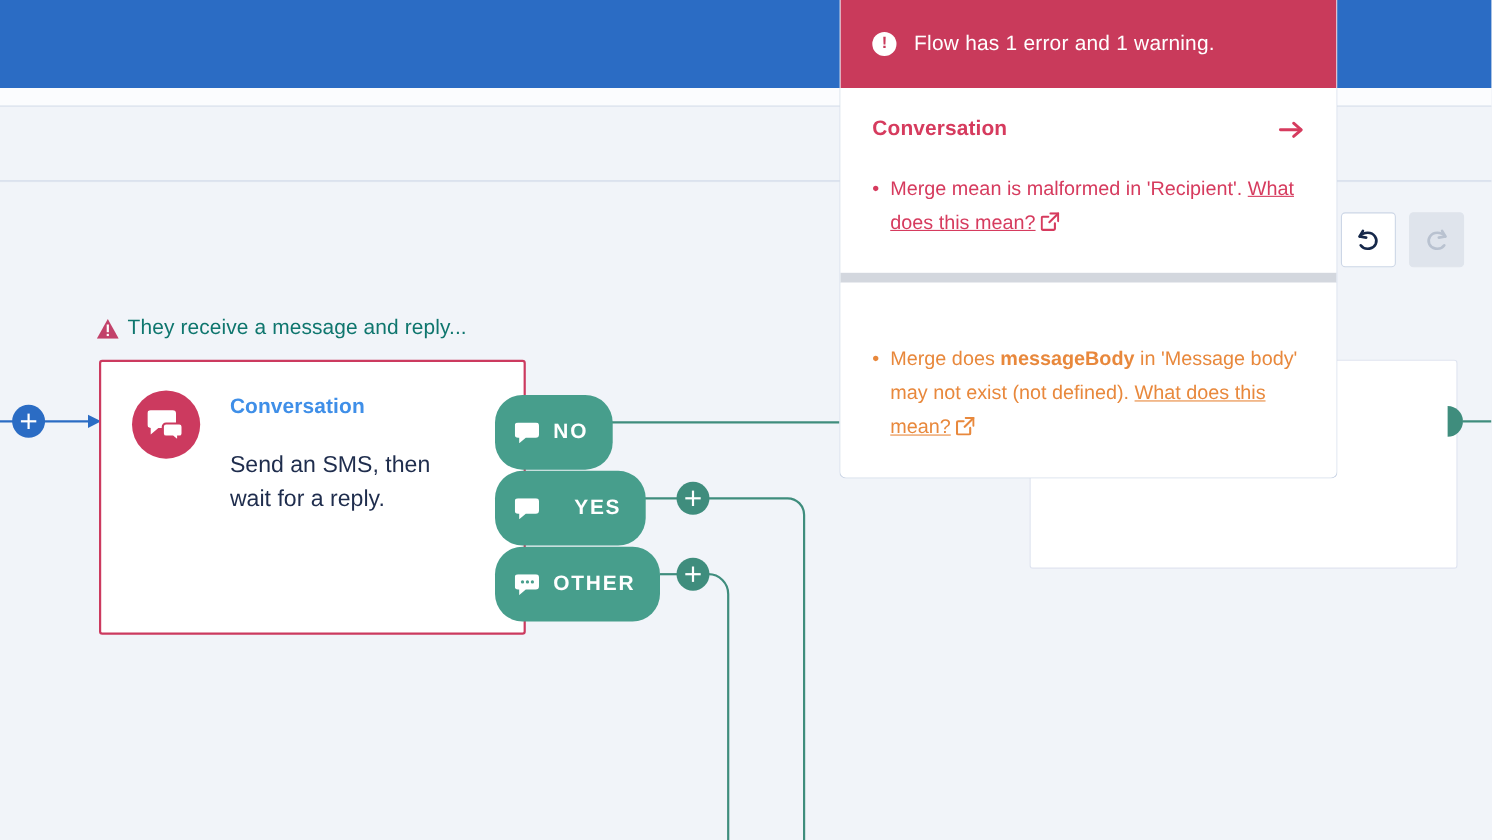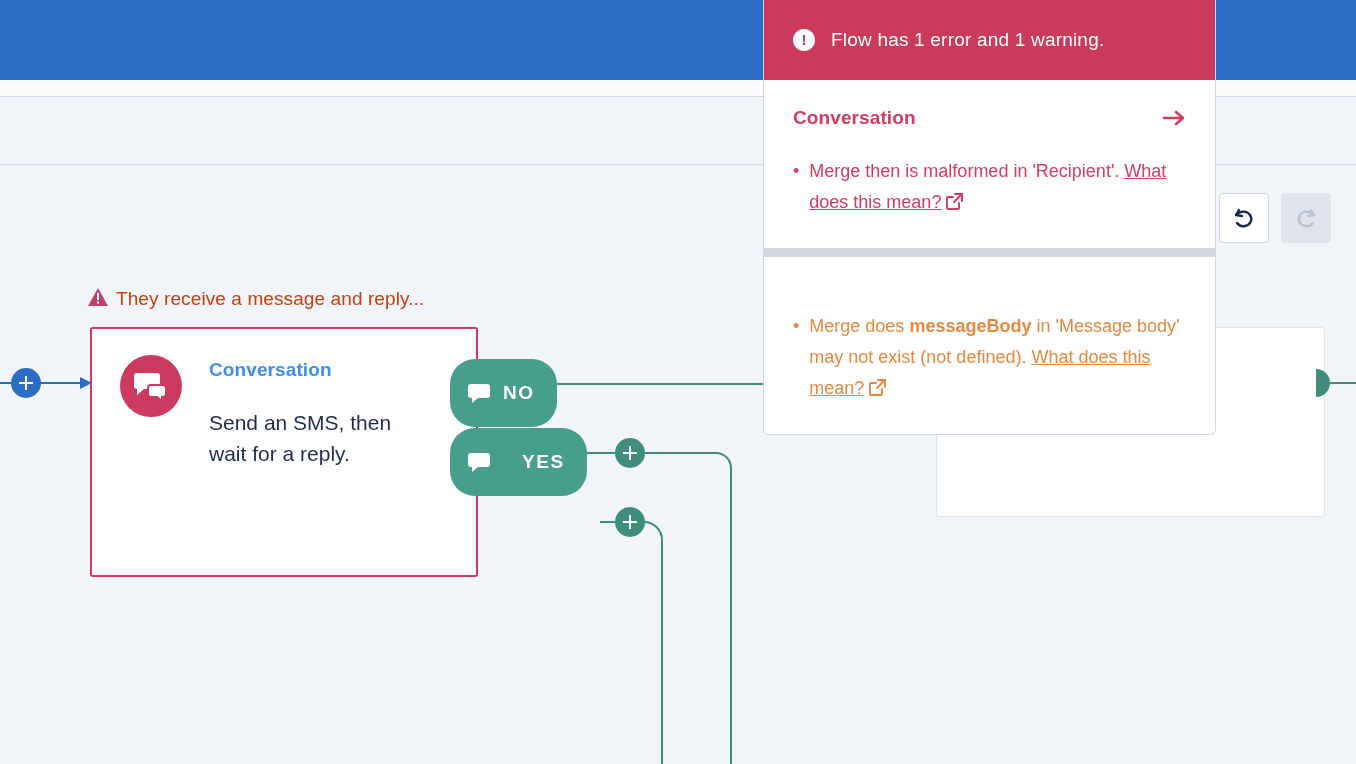--- a/index.html
+++ b/index.html
@@ -39,22 +39,22 @@
     display: flex; align-items: center; justify-content: center;
   }
   .hist-btn.enabled { background: #ffffff; border: 1px solid #ccd6e6; }
   .hist-btn.disabled { background: #dfe4ec; border: 1px solid #dfe4ec; }
   .hist-btn.enabled svg { stroke: #16284a; }
   .hist-btn.disabled svg { stroke: #b9c2d0; }
 
   
   .node-warning {
     position: absolute; left: 88px; top: 288px;
-    display: flex; align-items: flex-start; gap: 8px;
-    color: #c2410c; font-size: 19px; letter-spacing: .1px;
+    display: flex; align-items: center; gap: 8px;
+    color: #0f766e; font-size: 19px; letter-spacing: .1px;
   }
   .node-warning .tri { display: block; }
 
   .node-card {
     position: absolute; left: 90px; top: 327px; width: 388px; height: 250px;
     background: #ffffff; border: 2px solid #cc3a5f; border-radius: 3px;
   }
   .node-row { display: flex; align-items: flex-start; padding: 26px 0 0 28px; }
   .node-avatar {
     width: 62px; height: 62px; border-radius: 50%;
@@ -211,20 +211,29 @@
     <span>NO</span>
   </div>
 
   <div class="pill" id="pill-yes">
     <svg width="22" height="19" viewBox="0 0 22 19">
       <path d="M3 0 h16 a3 3 0 0 1 3 3 v8 a3 3 0 0 1 -3 3 h-9 l-6 5 v-5 h-1 a3 3 0 0 1 -3 -3 v-8 a3 3 0 0 1 3 -3 z" fill="#ffffff"></path>
     </svg>
     <span>YES</span>
   </div>
 
+  <div class="pill" id="pill-other">
+    <svg width="22" height="19" viewBox="0 0 22 19">
+      <path d="M3 0 h16 a3 3 0 0 1 3 3 v8 a3 3 0 0 1 -3 3 h-9 l-6 5 v-5 h-1 a3 3 0 0 1 -3 -3 v-8 a3 3 0 0 1 3 -3 z" fill="#ffffff"></path>
+      <circle cx="7" cy="7" r="1.5" fill="#479e8c"></circle>
+      <circle cx="11.5" cy="7" r="1.5" fill="#479e8c"></circle>
+      <circle cx="16" cy="7" r="1.5" fill="#479e8c"></circle>
+    </svg>
+    <span>OTHER</span>
+  </div>
 
   <div class="plus-btn blue" id="plus-in">
     <svg width="16" height="16" viewBox="0 0 16 16">
       <rect x="7" y="1" width="2" height="14" fill="#ffffff"></rect>
       <rect x="1" y="7" width="14" height="2" fill="#ffffff"></rect>
     </svg>
   </div>
   <div class="plus-btn teal" id="plus-yes">
     <svg width="16" height="16" viewBox="0 0 16 16">
       <rect x="7" y="1" width="2" height="14" fill="#ffffff"></rect>
@@ -267,21 +276,21 @@
         <div class="sec-title err">Conversation</div>
         <svg class="arrow-icon" width="24" height="18" viewBox="0 0 24 18" fill="none" stroke="#d63b5e" stroke-width="2.6" stroke-linecap="round" stroke-linejoin="round">
           <path d="M2 9 H20"></path>
             <path d="M14 3 L21 9 L14 15"></path>
         </svg>
       </div>
       <div class="sec-list">
         <div class="sec-item err">
           <span class="dot">•</span>
           <span class="body">
-            <span>Merge then is malformed in 'Recipient'. </span><span class="link">What does this mean?</span><svg class="ext-icon" width="17" height="17" viewBox="0 0 17 17" fill="none" stroke="#d63b5e" stroke-width="1.9" stroke-linecap="round" stroke-linejoin="round">
+            <span>Merge mean is malformed in 'Recipient'. </span><span class="link">What does this mean?</span><svg class="ext-icon" width="17" height="17" viewBox="0 0 17 17" fill="none" stroke="#d63b5e" stroke-width="1.9" stroke-linecap="round" stroke-linejoin="round">
               <path d="M9 1 H16 V8"></path>
                 <path d="M16 1 L8 9"></path>
               <path d="M13 10 V15 a1 1 0 0 1 -1 1 H2 a1 1 0 0 1 -1 -1 V5 a1 1 0 0 1 1 -1 H7"></path>
             </svg>
           </span>
         </div>
       </div>
     </div>
 
     <div class="panel-divider"></div>

